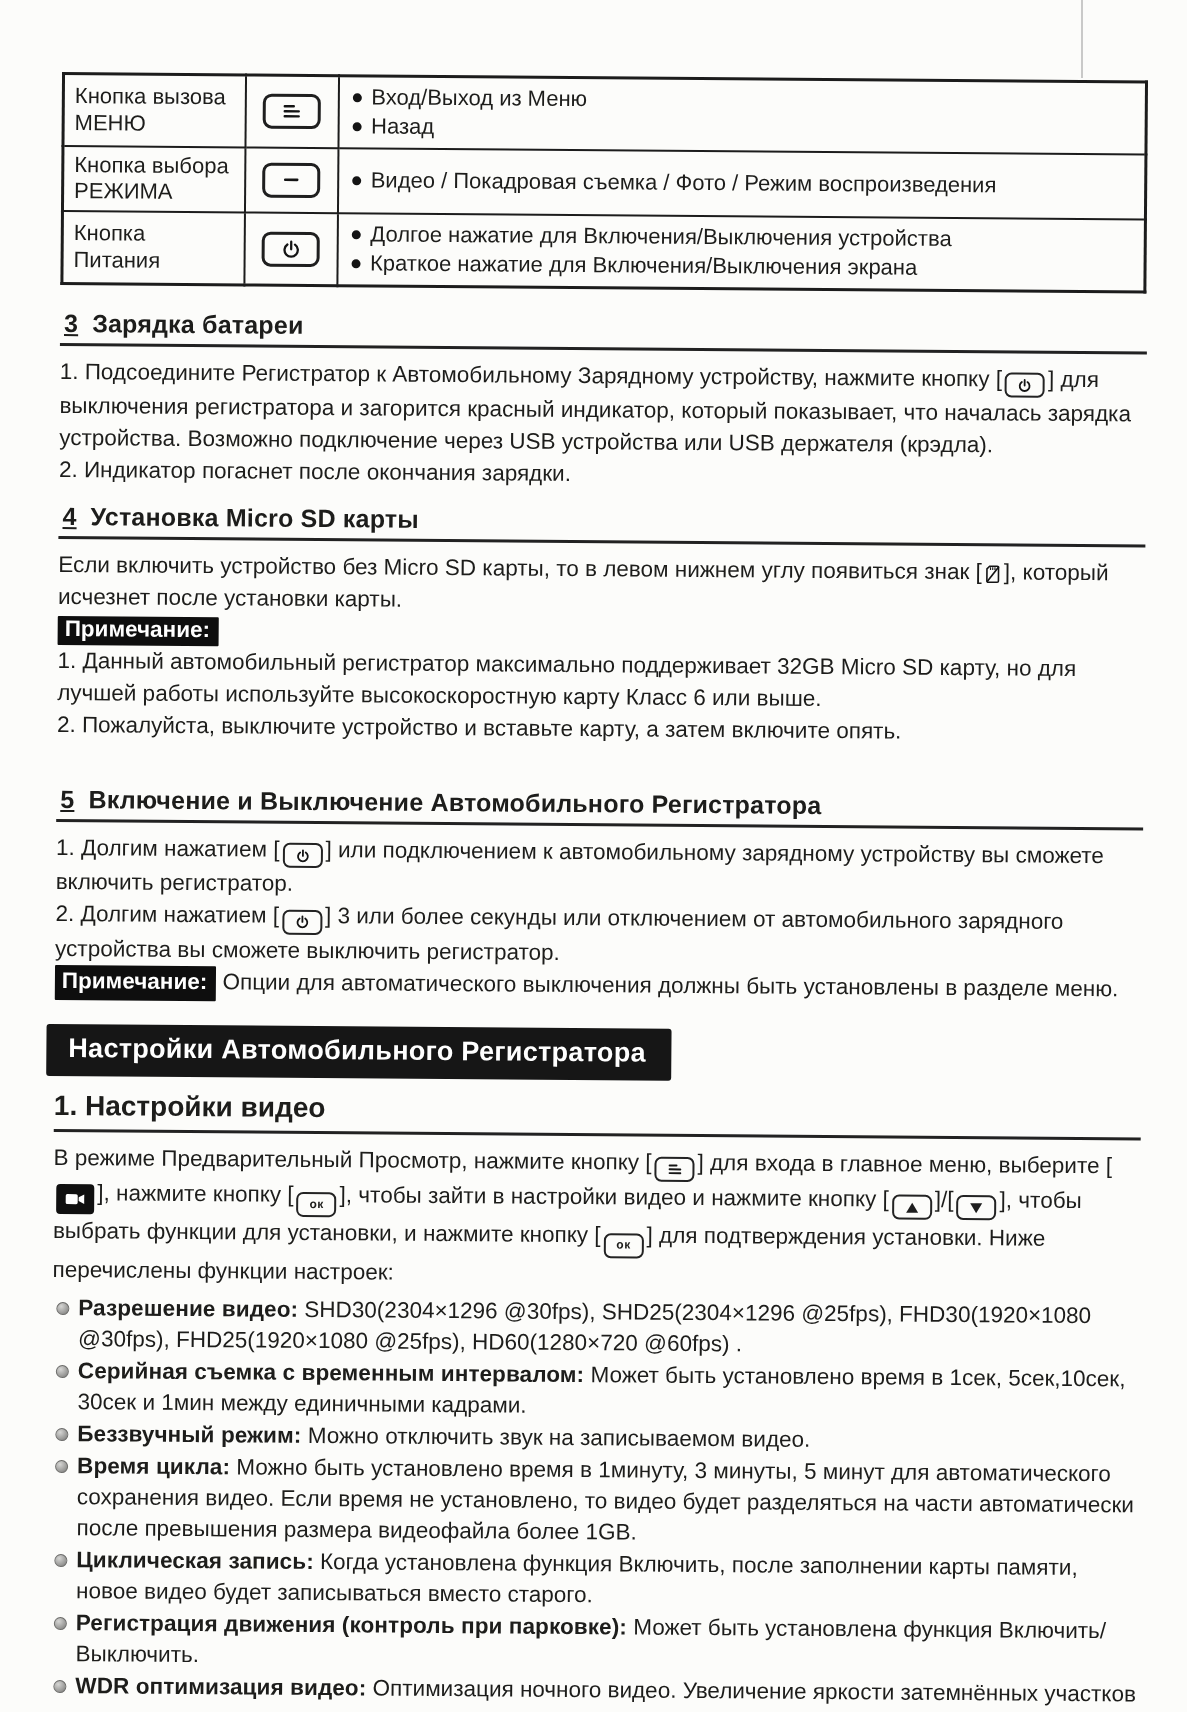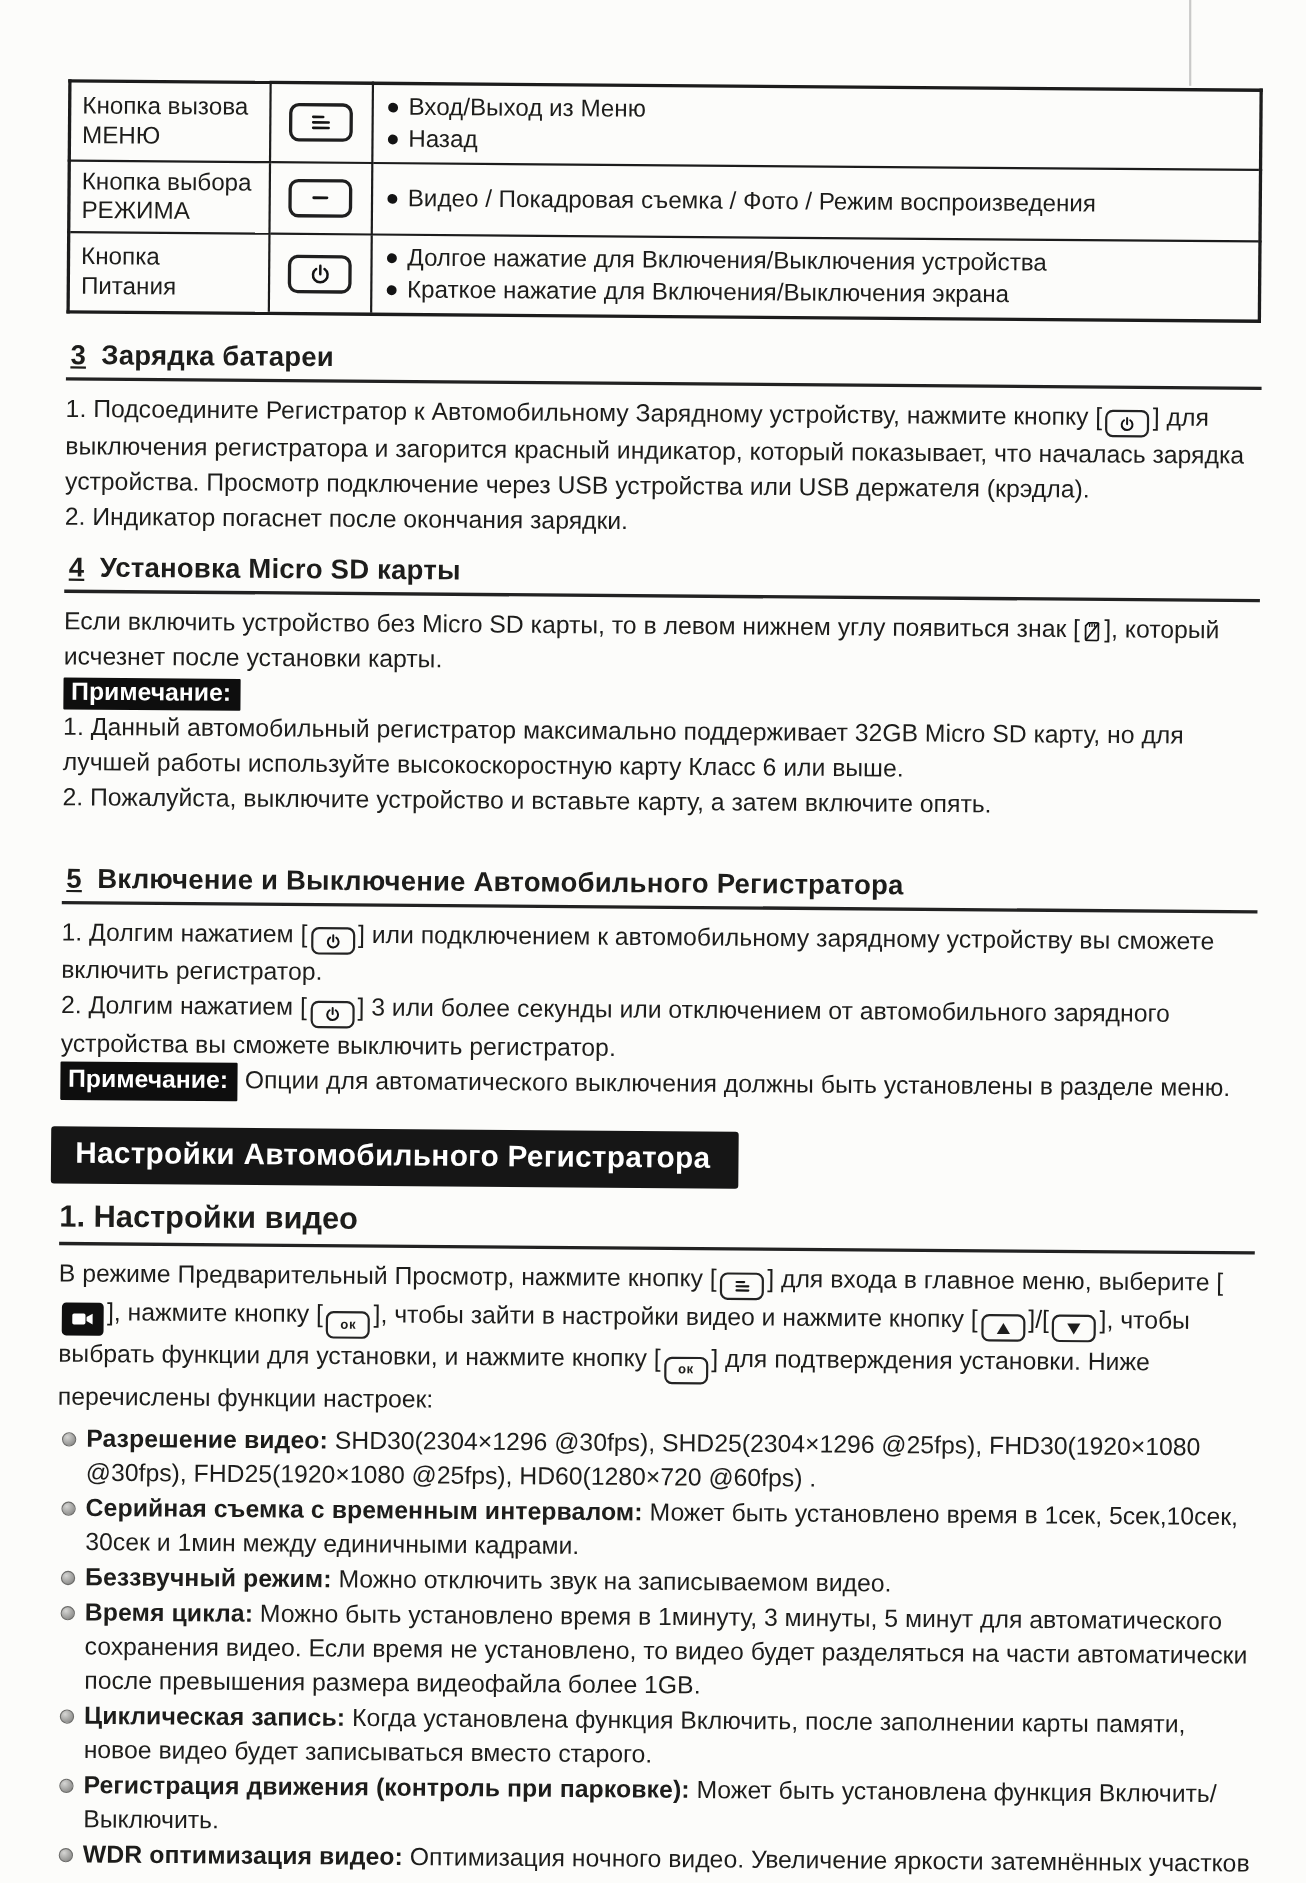--- a/index.html
+++ b/index.html
@@ -197,21 +197,21 @@
 
     <div class="sec-head" style="margin-top:24px;">
       <span class="sec-num">3</span><span>Зарядка батареи</span>
     </div>
     <p class="para">
       <span>1. Подсоедините Регистратор к Автомобильному Зарядному устройству, нажмите кнопку [</span><span class="chip sm">
           <svg width="14" height="14" viewBox="0 0 20 20">
             <path d="M10 2v8" stroke="#141414" stroke-width="2.6" stroke-linecap="round" fill="none"></path>
             <path d="M6 5a7 7 0 1 0 8 0" stroke="#141414" stroke-width="2.6" stroke-linecap="round" fill="none"></path>
           </svg>
-        </span><span>] для выключения регистратора и загорится красный индикатор, который показывает, что началась зарядка устройства. Просмотр подключение через USB устройства или USB держателя (крэдла).</span><br>
+        </span><span>] для выключения регистратора и загорится красный индикатор, который показывает, что началась зарядка устройства. Возможно подключение через USB устройства или USB держателя (крэдла).</span><br>
       <span>2. Индикатор погаснет после окончания зарядки.</span>
     </p>
 
     <div class="sec-head mt-sec4">
       <span class="sec-num">4</span><span>Установка Micro SD карты</span>
     </div>
     <p class="para">
       <span>Если включить устройство без Micro SD карты, то в левом нижнем углу появиться знак [</span><span class="sd-wrap">
           <svg width="16" height="19" viewBox="0 0 18 21">
             <path d="M5 2h8.5A1.5 1.5 0 0 1 15 3.5v15a1.5 1.5 0 0 1-1.5 1.5h-10A1.5 1.5 0 0 1 2 18.5V5z" fill="none" stroke="#141414" stroke-width="1.8"></path>

